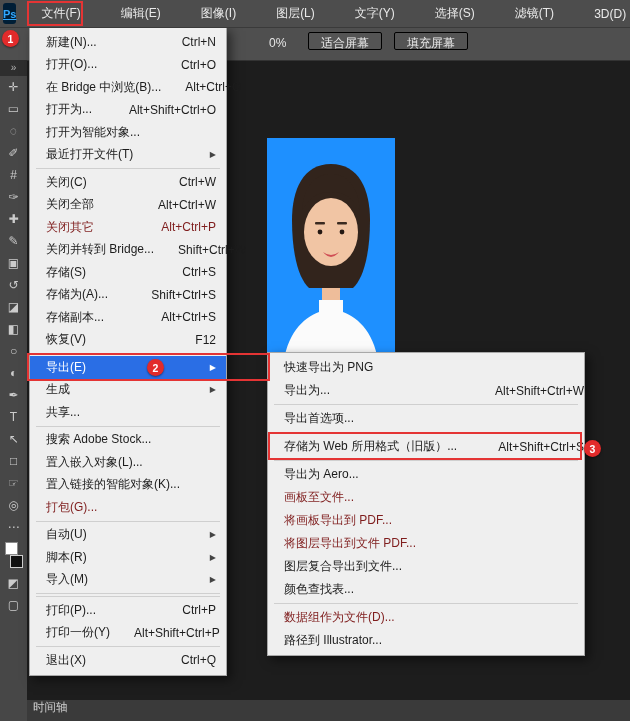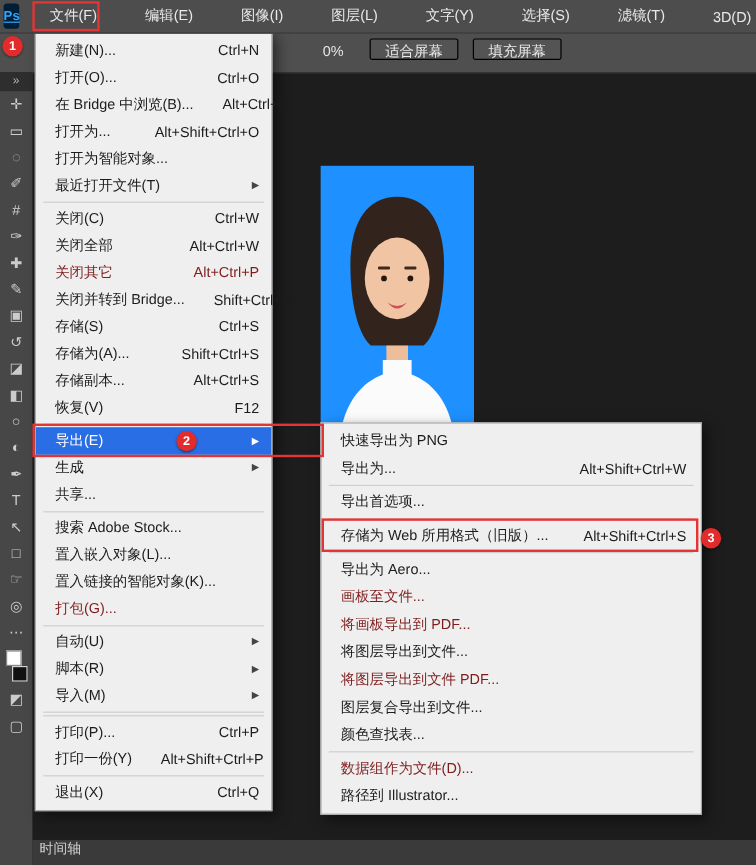--- a/index.html
+++ b/index.html
@@ -58,21 +58,21 @@
   
   .menu-panel{
     position:absolute;background:#efefef;border:1px solid #a8a8a8;
     box-shadow:4px 4px 10px rgba(0,0,0,.5);
     padding:3px 0;box-sizing:border-box;color:#1c1c1c;font-size:12px;
   }
   #file-menu{left:29px;top:27px;width:198px;z-index:10;}
   #export-menu{left:267px;top:352px;width:318px;z-index:11;}
   .mi{display:flex;align-items:center;padding:0 10px 0 16px;white-space:nowrap;}
   #file-menu .mi{height:22.5px;}
-  #export-menu .mi{height:23px;padding-right:12px;}
+  #export-menu .mi{height:23px;padding-right:0;}
   .mi .sc{margin-left:auto;padding-left:24px;}
   .mi .arrow{margin-left:auto;font-size:8px;color:#444;}
   .mi.dis{color:#7f1d1d;}
   .mi.hl{background:#2a6ee5;color:#fff;}
   .mi.hl .arrow{color:#fff;}
   .sep{height:1px;background:#cfcfcf;margin:2px 6px;}
   
   .bottom-strip{
     position:absolute;left:27px;right:0;top:700px;height:21px;
     background:#3a3a3a;z-index:3;display:flex;align-items:flex-start;
@@ -304,23 +304,20 @@
     <div class="sep"></div>
     <div class="mi">
       <span class="lbl">导出为 Aero...</span>
     </div>
     <div class="mi dis">
       <span class="lbl">画板至文件...</span>
     </div>
     <div class="mi dis">
       <span class="lbl">将画板导出到 PDF...</span>
     </div>
-    <div class="mi">
-      <span class="lbl">将图层导出到文件...</span>
-    </div>
     <div class="mi dis">
       <span class="lbl">将图层导出到文件 PDF...</span>
     </div>
     <div class="mi">
       <span class="lbl">图层复合导出到文件...</span>
     </div>
     <div class="mi">
       <span class="lbl">颜色查找表...</span>
     </div>
     <div class="sep"></div>

